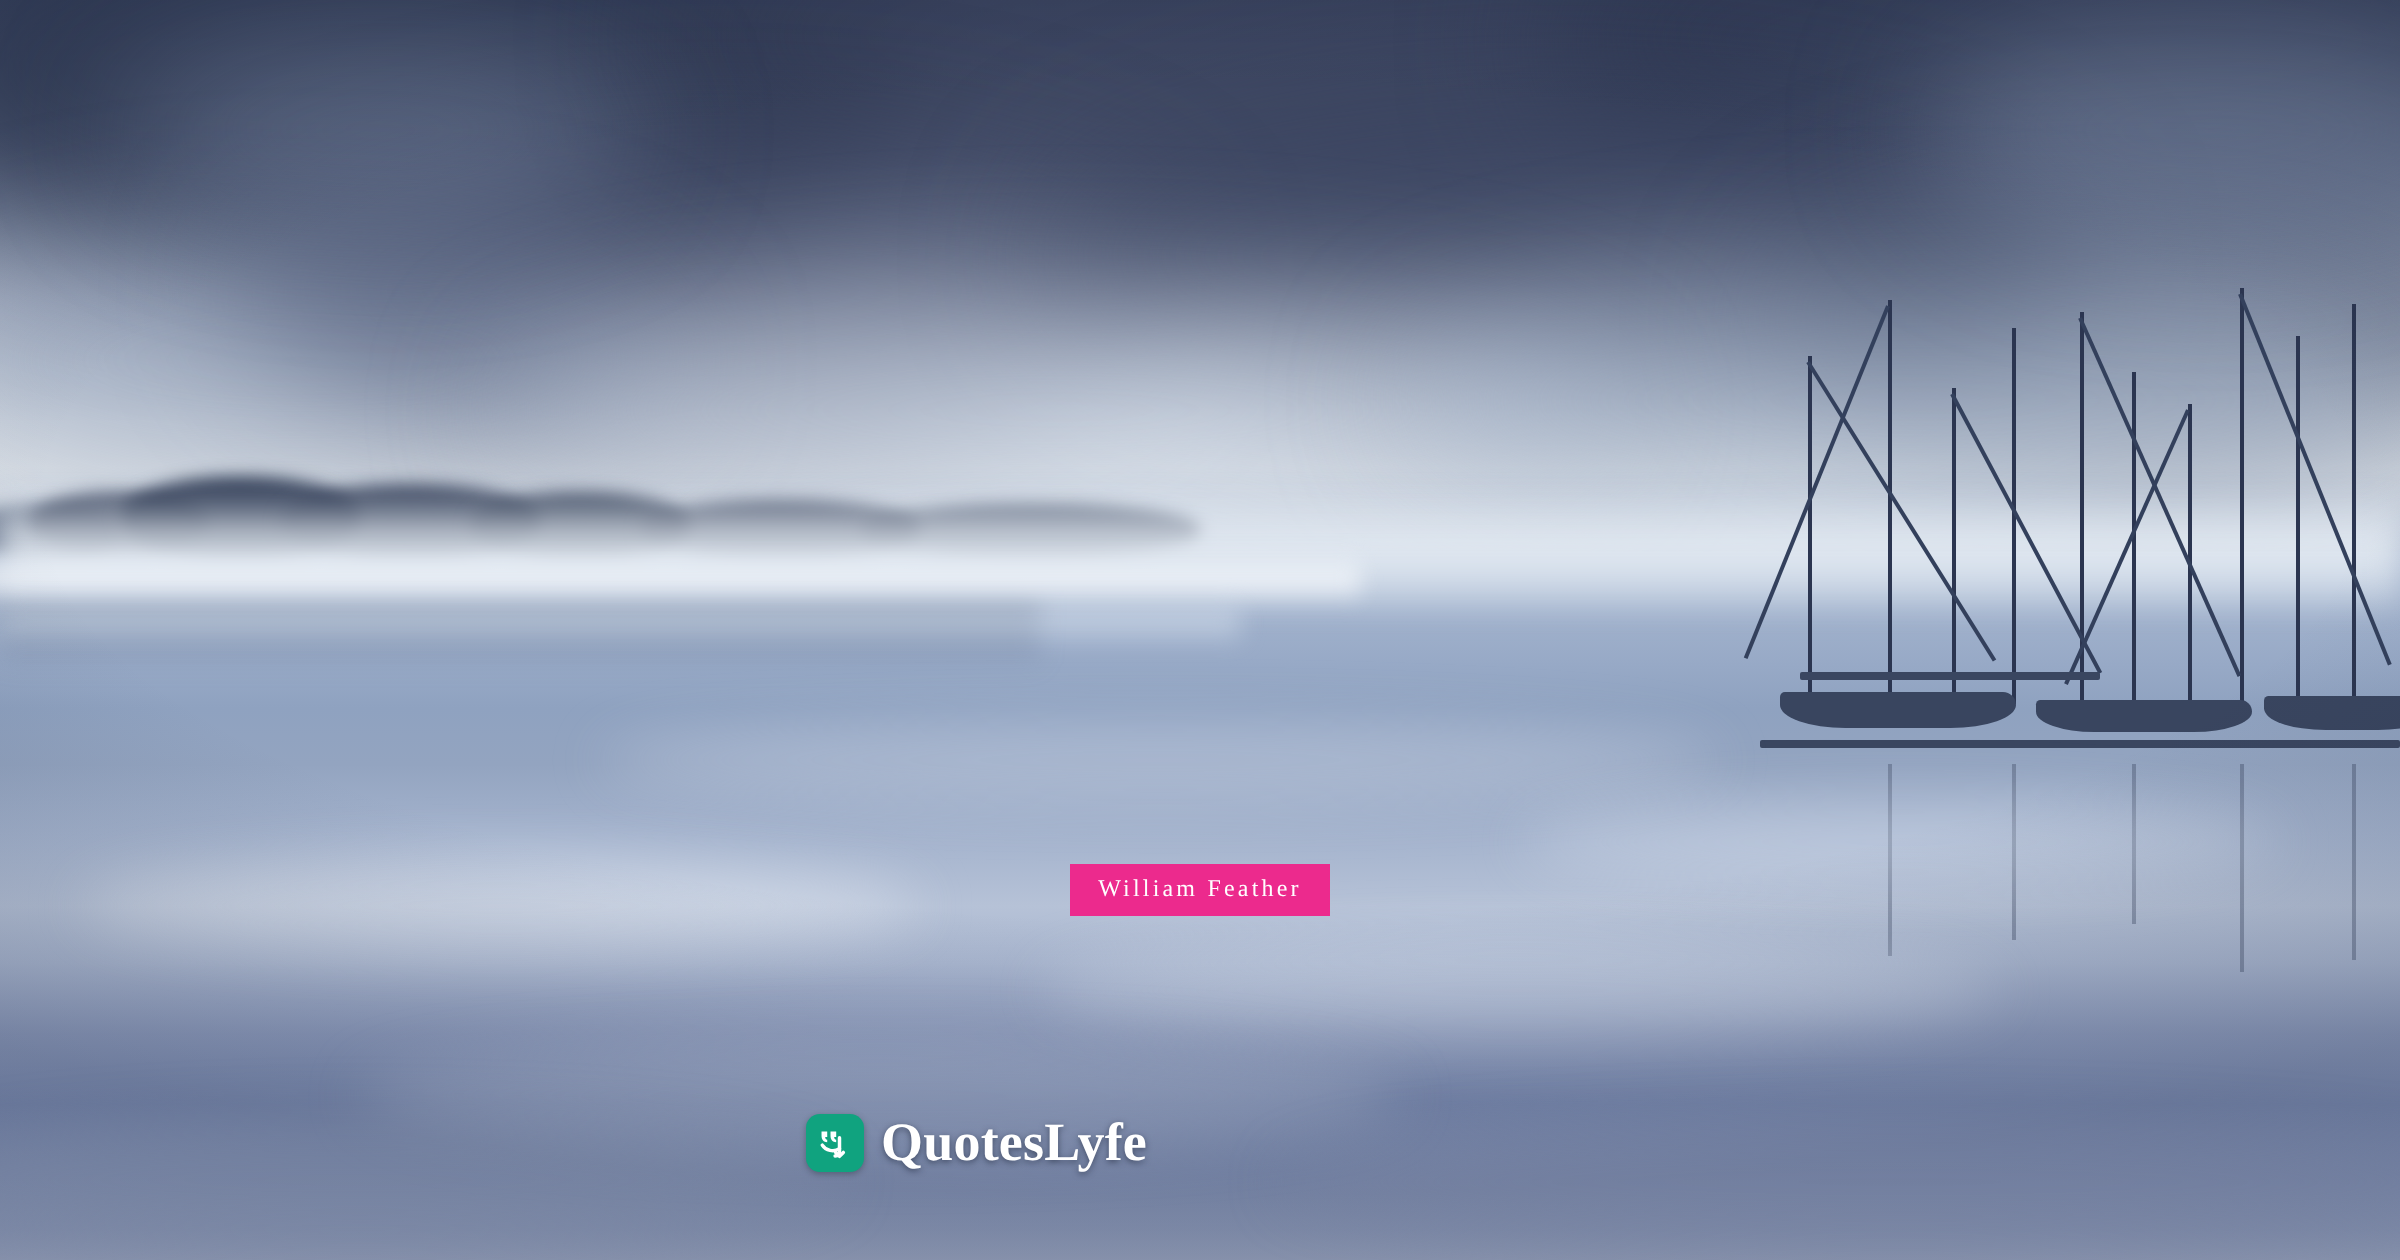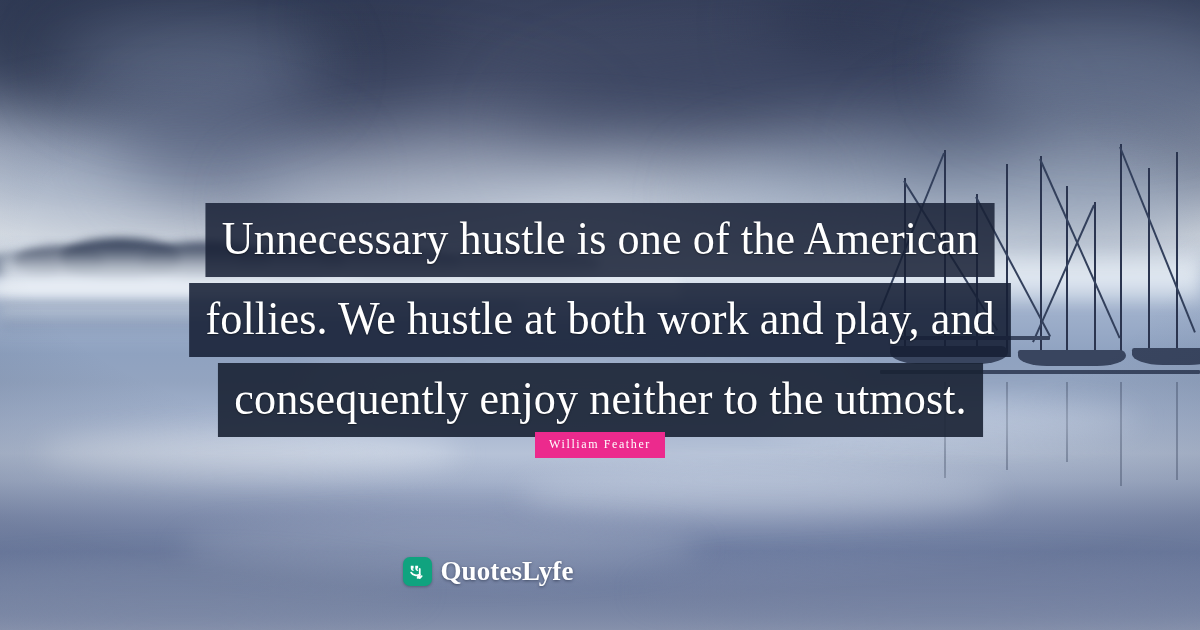--- a/index.html
+++ b/index.html
@@ -261,25 +261,20 @@
     <div class="rip r1"></div>
     <div class="rip r4"></div>
     <div class="rip r2"></div>
     <div class="rip r3"></div>
     <div class="rip r5"></div>
     <div class="rip r6"></div>
 
     <div class="vig"></div>
   </div>
 
-  <div class="quote">
-    <div class="qline">Unnecessary hustle is one of the American</div>
-    <div class="qline">follies. We hustle at both work and play, and</div>
-    <div class="qline">consequently enjoy neither to the utmost.</div>
-  </div>
 
   <div class="author-wrap">
     <span class="author">William Feather</span>
   </div>
 
   <div class="logo-wrap">
     <span class="logo-mark">
       <svg width="22" height="22" viewBox="0 0 24 24" aria-hidden="true">
 
         <path d="M5.2 5.2 h3.1 v3.0 h-1.1 c0 0.95 0.45 1.35 1.1 1.45 v1.35 c-1.9 -0.1 -3.1 -1.25 -3.1 -3.35 z" fill="#ffffff"></path>

